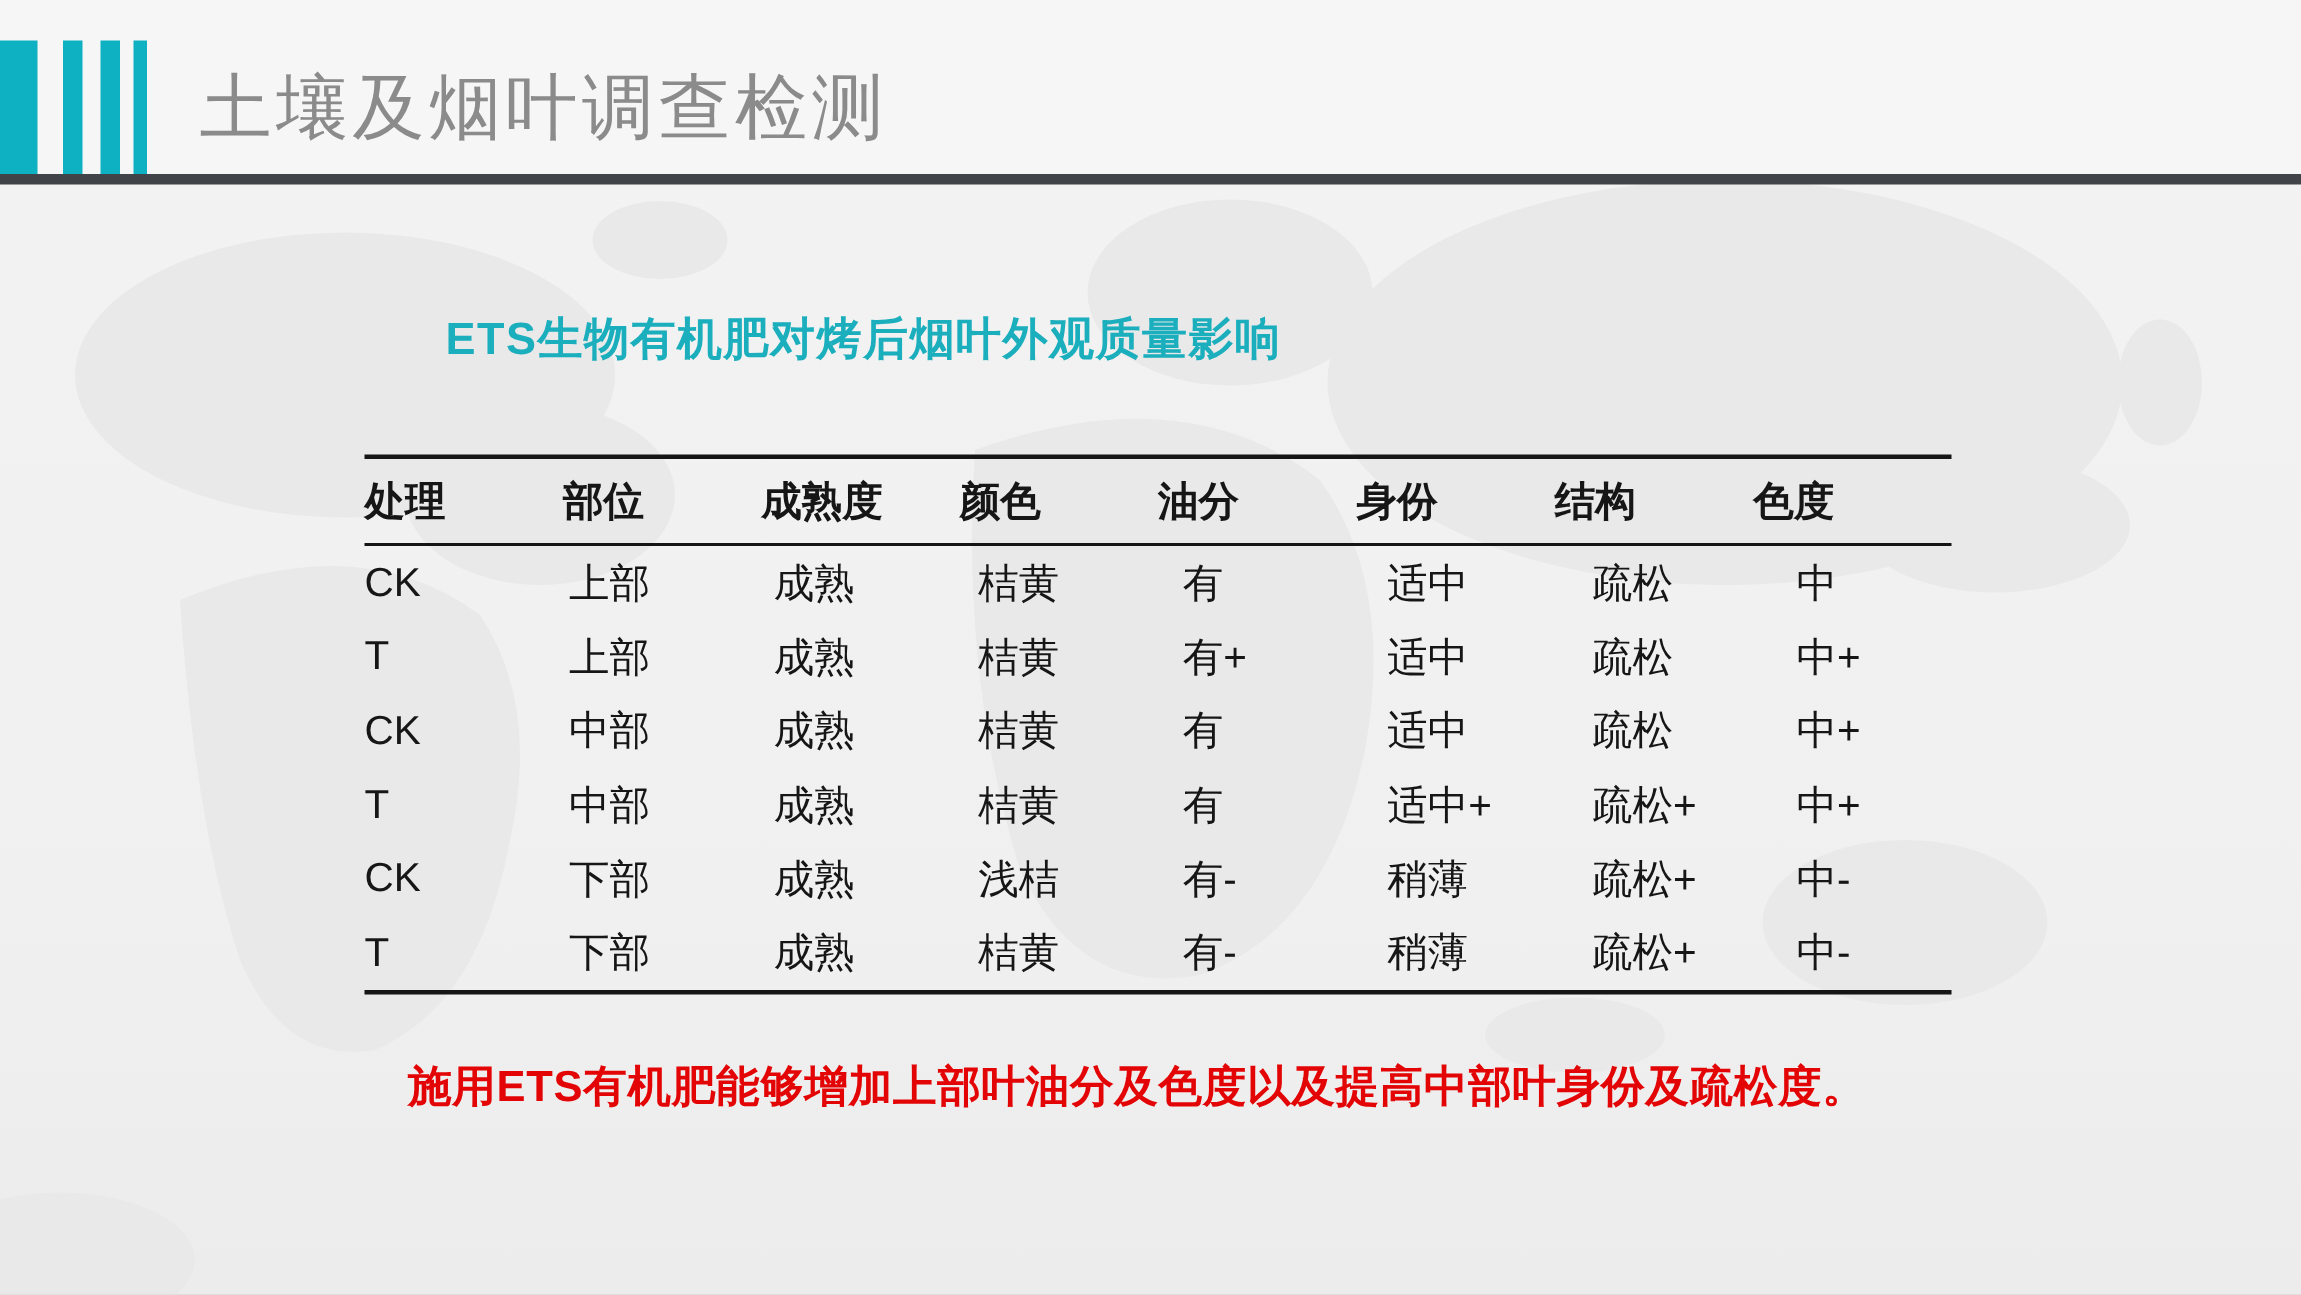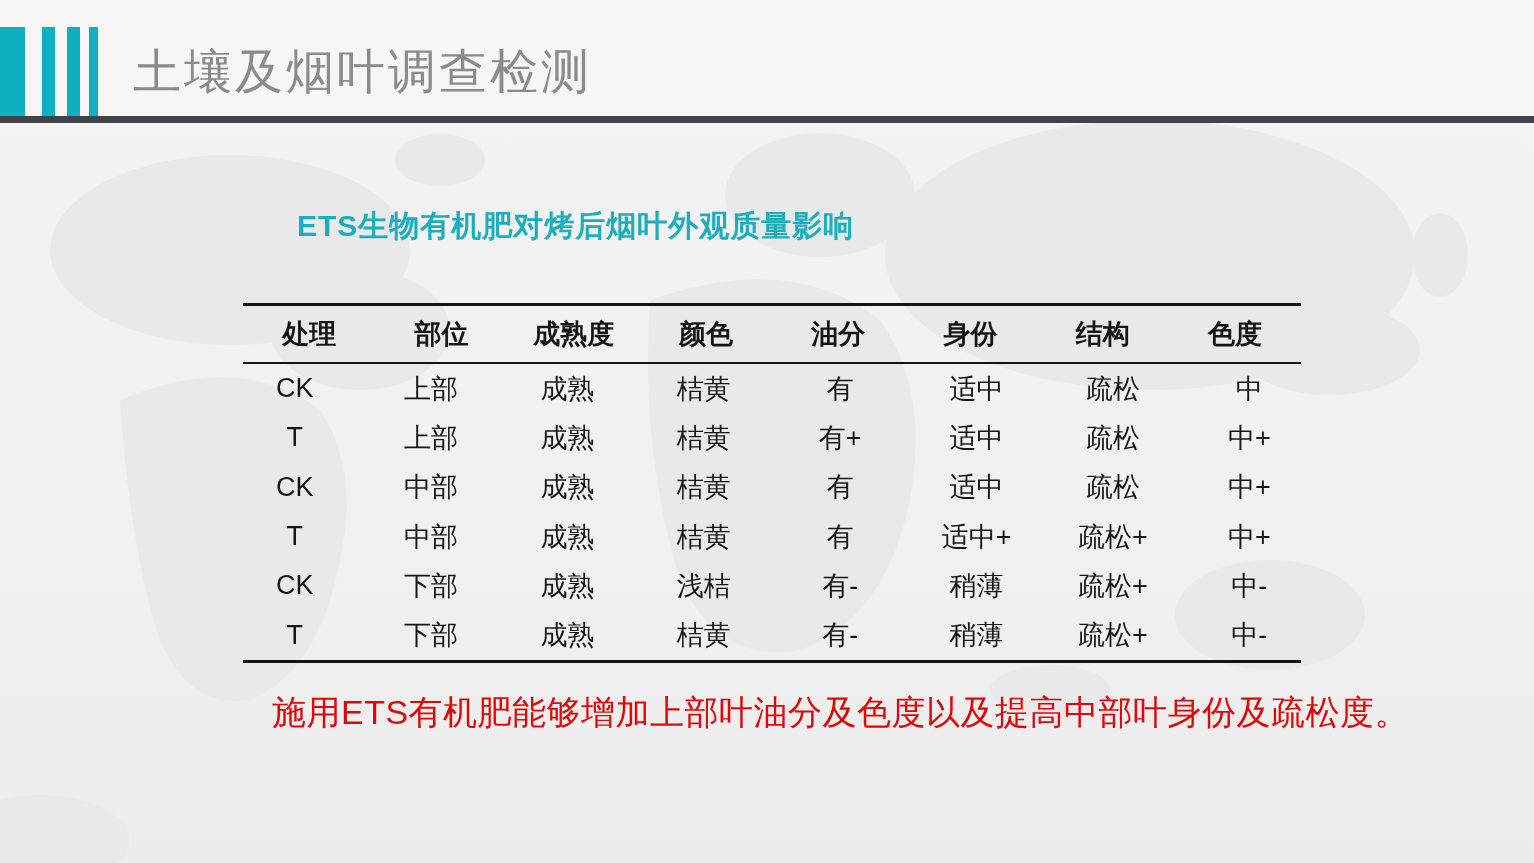--- a/index.html
+++ b/index.html
@@ -35,25 +35,25 @@
     border-top:3px solid #151515;border-bottom:3px solid #151515;color:#161616;
   }
   .tbl-head{
     display:grid;grid-template-columns:repeat(8,1fr);height:56px;align-items:center;
     border-bottom:2px solid #151515;font-weight:700;font-size:27px;
   }
   .tbl-row{
     display:grid;grid-template-columns:repeat(8,1fr);height:49.3px;align-items:center;
     font-size:27px;font-weight:400;gap:33px;
   }
-  .tbl-head span,.tbl-row span{text-align:center;white-space:nowrap;}
+  .tbl-head span,.tbl-row span{text-align:left;white-space:nowrap;}
   
   .conclusion{
-    position:absolute;left:272px;top:690px;margin:0;z-index:2;
-    font-size:34px;font-weight:400;color:#e30505;letter-spacing:0.5px;white-space:nowrap;
+    position:absolute;left:272px;top:705px;margin:0;z-index:2;
+    font-size:29px;font-weight:700;color:#e30505;letter-spacing:0.5px;white-space:nowrap;
   }
 </style>
 </head>
 <body>
 
 <div class="slide">
 
   <svg class="map-svg" width="1534" height="863" viewBox="0 0 1534 863" aria-hidden="true">
     <g fill="#e9e9ea">
       <ellipse cx="230" cy="250" rx="180" ry="95"></ellipse>

